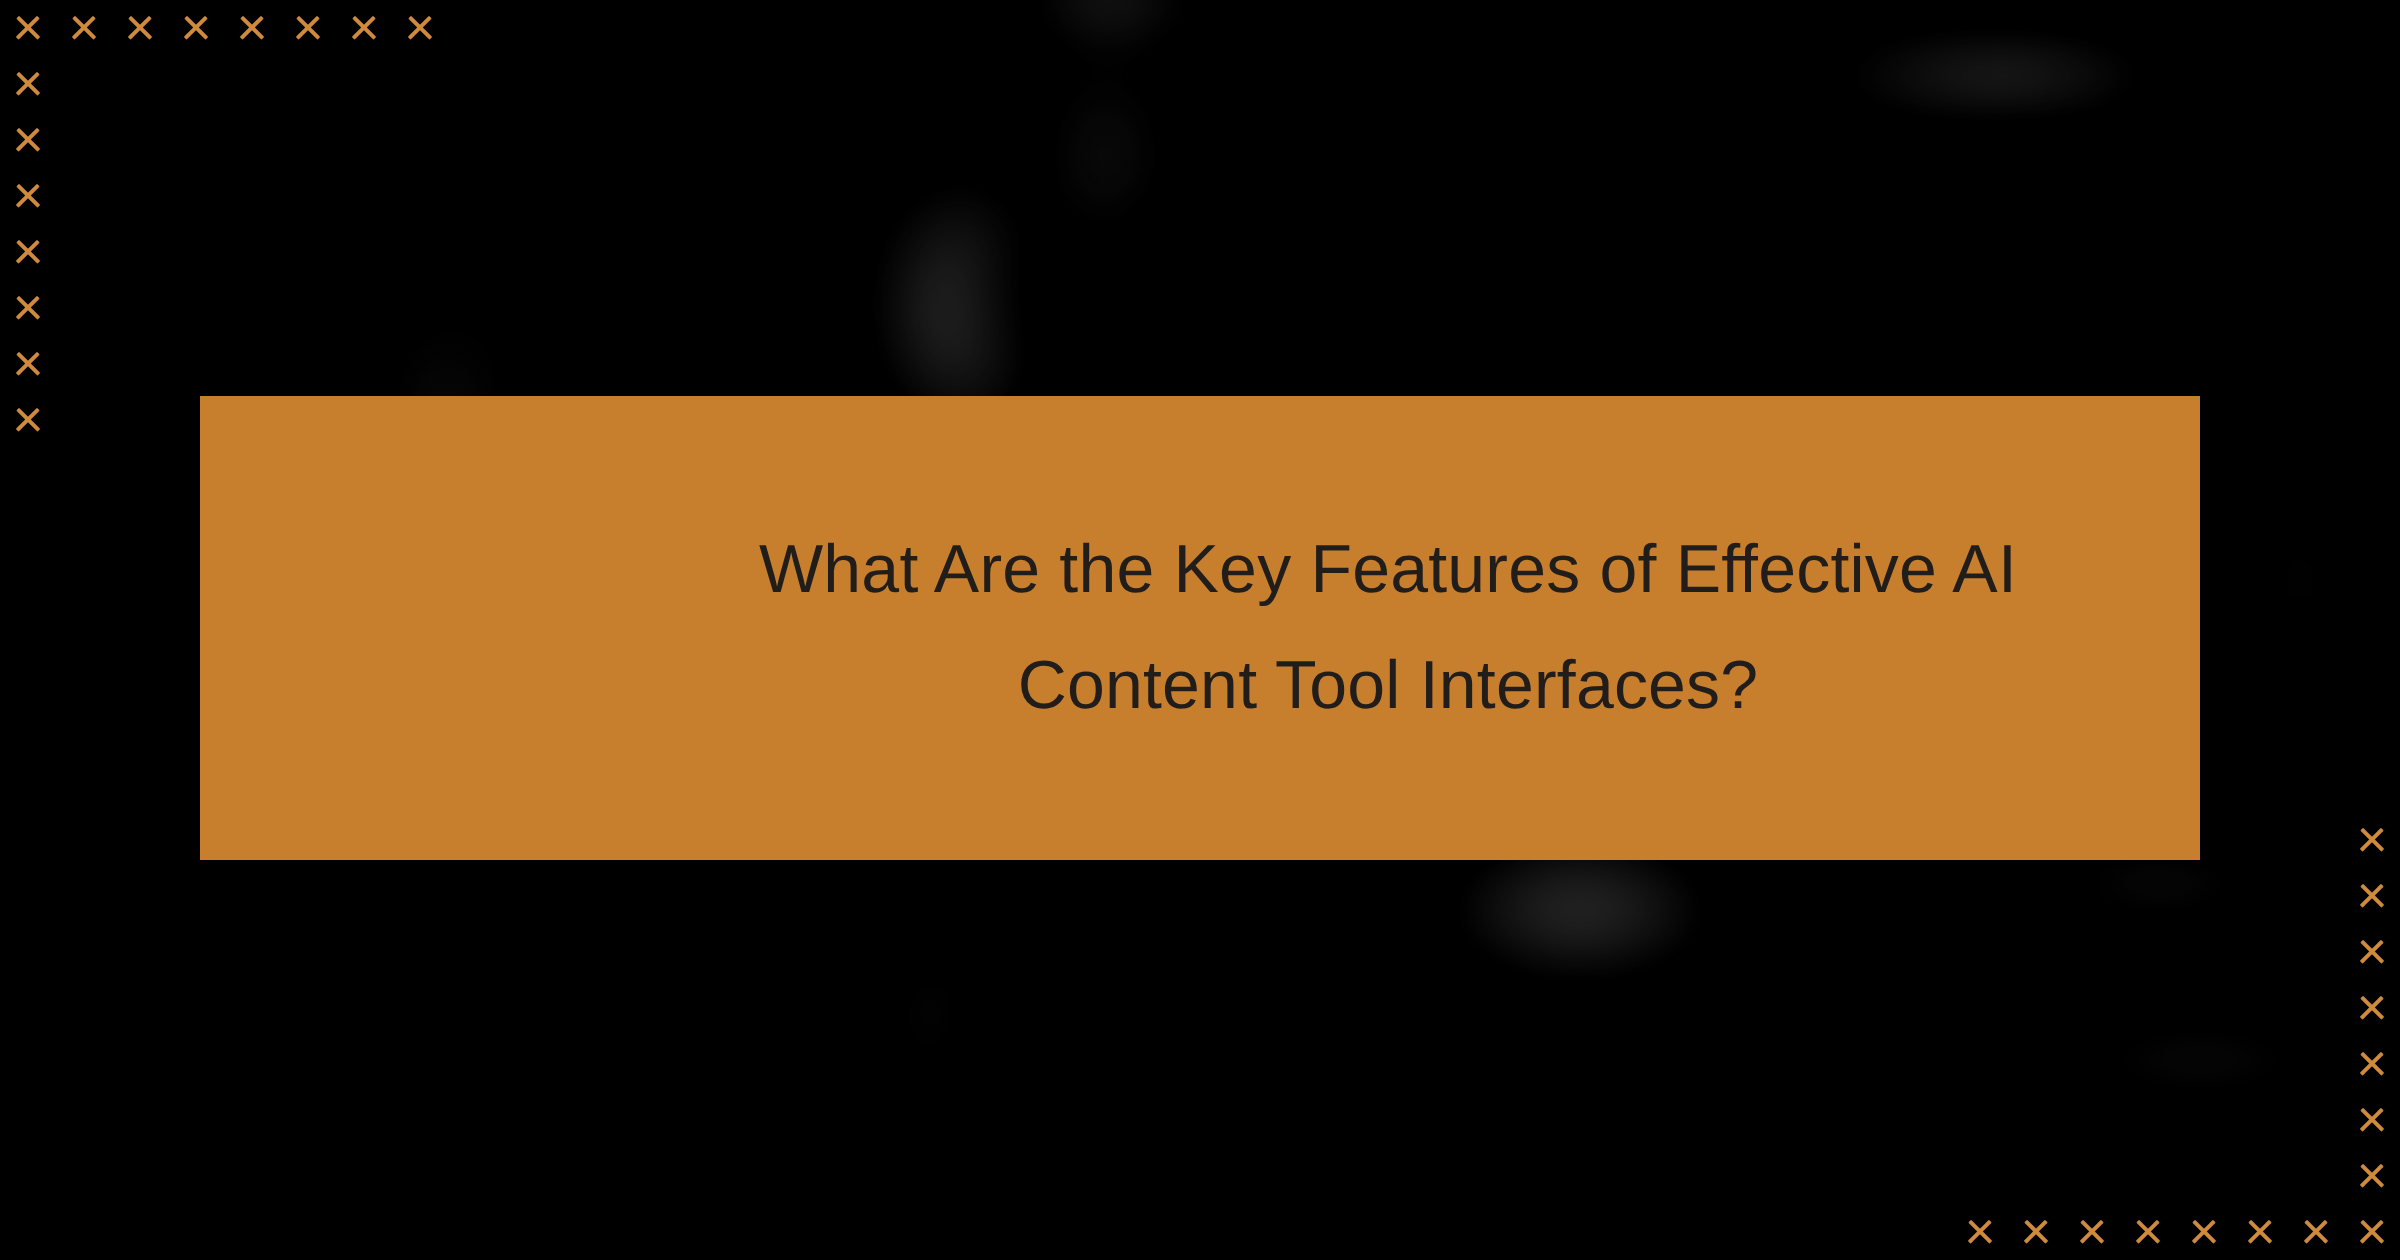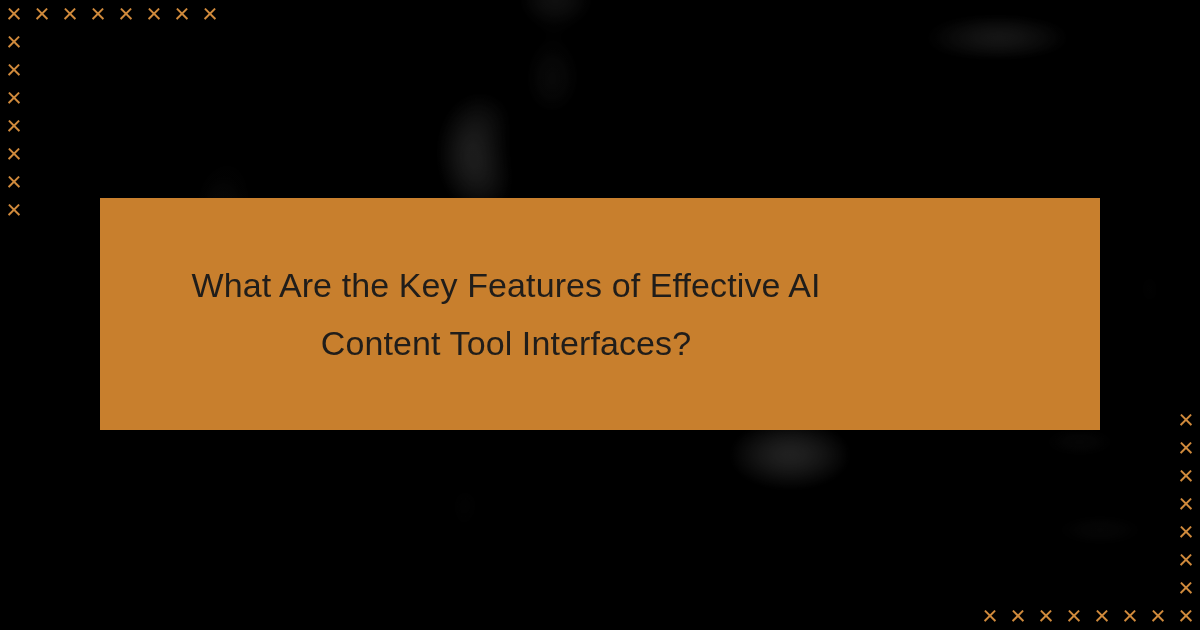--- a/index.html
+++ b/index.html
@@ -111,21 +111,21 @@
   
   .title-banner {
     position: absolute;
     left: 100px;
     top: 198px;
     width: 1000px;
     height: 232px;
     background: #c87f2d;
     display: flex;
     align-items: center;
-    justify-content: flex-start;
+    justify-content: flex-end;
     box-sizing: border-box;
     padding: 0 56px;
   }
 
   .title-text {
     margin: 0;
     font-family: "Liberation Sans", sans-serif;
     font-size: 34px;
     font-weight: 400;
     line-height: 58px;

